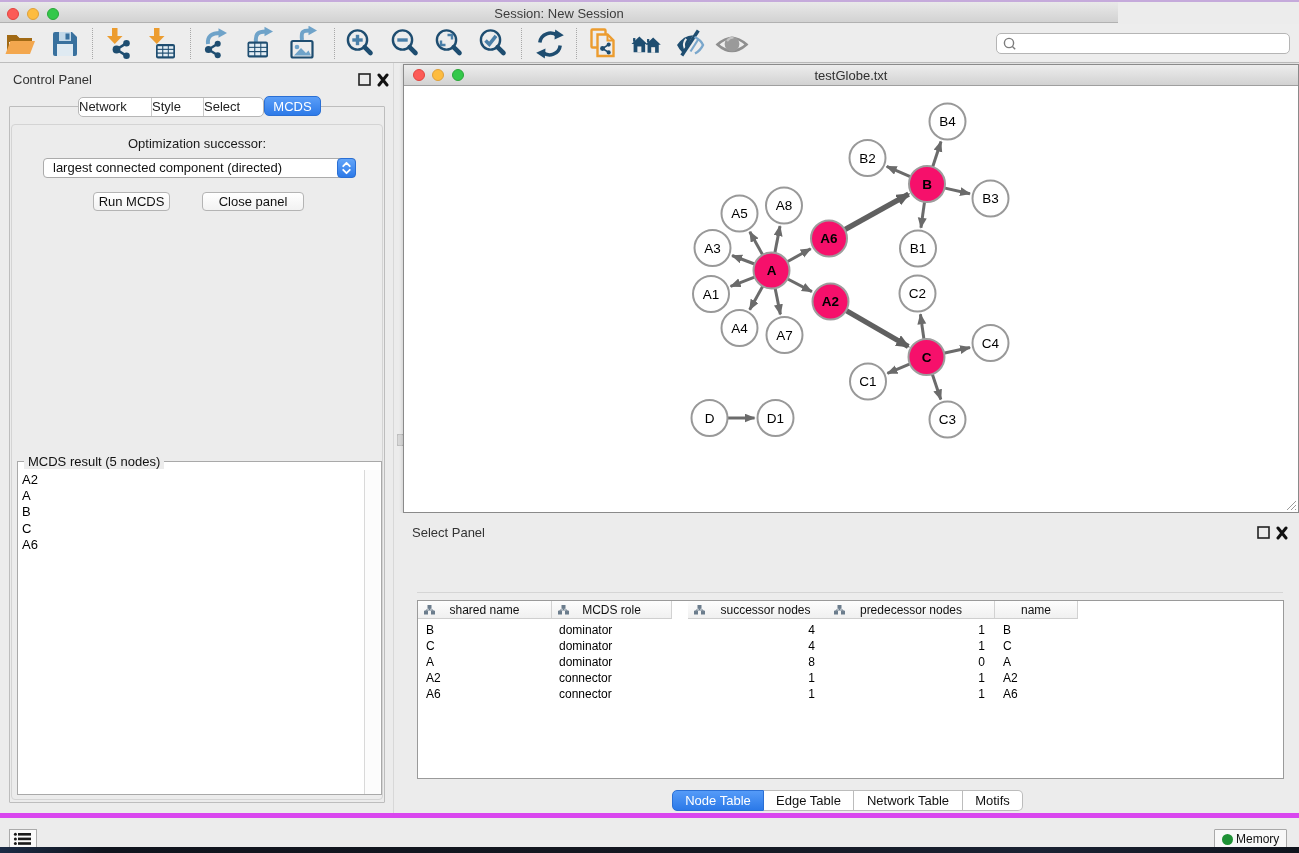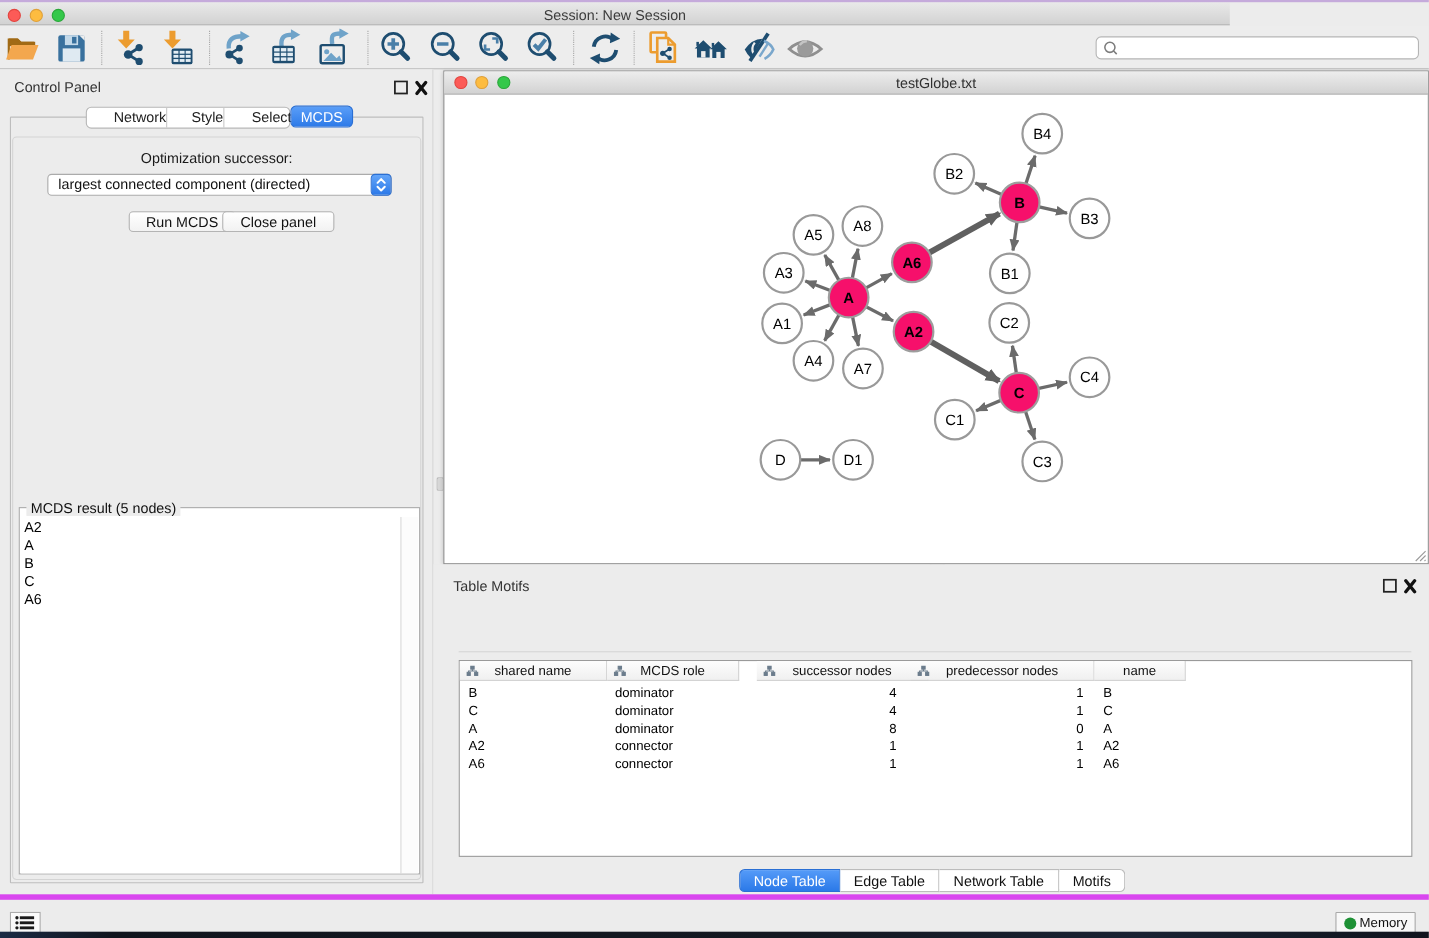--- a/index.html
+++ b/index.html
@@ -11,21 +11,21 @@
 .tl{position:absolute;width:12px;height:12px;border-radius:50%;top:6px;}
 #toolbar{left:0;top:24px;width:1299px;height:39px;background:#ededed;border-bottom:1px solid #bdbdbd;}
 .tsep{position:absolute;top:4px;height:31px;width:0;border-left:1px dotted #a8a8a8;}
 .ticon{position:absolute;top:0;}
 #search{position:absolute;left:996px;top:9px;width:294px;height:21px;background:#fff;border:1px solid #b5b5b5;border-radius:5px;}
 
 #cp{left:0;top:63px;width:394px;height:750px;background:#ececec;border-right:1px solid #d8d8d8;}
 #cp .title{position:absolute;left:13px;top:9px;font-size:13px;color:#333;}
 #cppane{position:absolute;left:9px;top:43px;width:376px;height:697px;border:1px solid #bdbdbd;border-radius:1px;background:#ececec;}
 .tabstrip{position:absolute;left:78px;top:34px;height:20px;background:#fff;border:1px solid #b7b7b7;border-radius:5px;}
-.tab{position:absolute;top:0;height:18px;font-size:13px;color:#222;text-align:right;line-height:18px;border-left:1px solid #c9c9c9;}
+.tab{position:absolute;top:0;height:18px;font-size:13px;color:#222;text-align:left;line-height:18px;border-left:1px solid #c9c9c9;}
 .tabsel{position:absolute;top:-1px;height:20px;background:linear-gradient(#5a9ef8,#2d7ae8);border-radius:5px;color:#fff;font-size:13px;text-align:center;line-height:20px;border:1px solid #2a6fd4;}
 #optlabel{position:absolute;left:0;width:394px;top:73px;text-align:center;font-size:13px;color:#1a1a1a;}
 #dropdown{position:absolute;left:43px;top:95px;width:313px;height:20px;background:#fff;border:1px solid #ababab;border-radius:4px;font-size:13px;color:#111;line-height:18px;padding-left:9px;}
 #spin{position:absolute;right:-1px;top:-1px;width:19px;height:20px;border-radius:4px;background:linear-gradient(#63a5f9,#2c79e8);border:1px solid #2a6fd4;}
 .btn{position:absolute;height:19px;background:linear-gradient(#ffffff,#f2f2f2);border:1px solid #b4b4b4;border-radius:4px;font-size:13px;color:#111;text-align:center;line-height:17px;}
 #grp{position:absolute;left:17px;top:398px;width:365px;height:334px;border:1px solid #a9a9a9;background:#fff;}
 #grplabel{position:absolute;left:6px;top:-8px;background:#ececec;padding:0 4px;font-size:13px;color:#111;}
 #grplist{position:absolute;left:1px;top:8px;width:345px;height:324px;background:#fff;font-size:13px;color:#000;padding:2px 0 0 3px;line-height:16.2px;}
 #grpsb{position:absolute;left:346px;top:8px;width:16px;height:324px;background:#fcfcfc;border-left:1px solid #d9d9d9;}
 
@@ -216,21 +216,21 @@
   <div class="tabsel" style="left:264px;top:33px;width:57px;">MCDS</div>
   <div id="optlabel">Optimization successor:</div>
   <div id="dropdown">largest connected component (directed)
     <div id="spin">
           <svg width="17" height="18" viewBox="0 0 17 18" style="position:absolute;left:0;top:0;">
             <path d="M5.2,7.2 L8.5,3.8 L11.8,7.2" fill="none" stroke="#fff" stroke-width="1.8" stroke-linecap="round" stroke-linejoin="round"></path>
             <path d="M5.2,10.8 L8.5,14.2 L11.8,10.8" fill="none" stroke="#fff" stroke-width="1.8" stroke-linecap="round" stroke-linejoin="round"></path>
           </svg>
         </div>
   </div>
-  <div class="btn" style="left:93px;top:129px;width:97px;margin-left:24px;">Run MCDS</div>
+  <div class="btn" style="left:93px;top:129px;width:77px;">Run MCDS</div>
   <div class="btn" style="left:202px;top:129px;width:102px;">Close panel</div>
   <div id="grp">
     <div id="grplabel">MCDS result (5 nodes)</div>
     <div id="grplist">A2<br>A<br>B<br>C<br>A6</div>
     <div id="grpsb"></div>
   </div>
 </div>
 <svg class="abs" style="left:397px;top:434px;" width="7" height="12" viewBox="0 0 7 12">
       <rect x="0" y="0" width="6.5" height="12" rx="2" fill="#d8d8d8" stroke="#b0b0b0" stroke-width="1"></rect>
     </svg>
@@ -313,21 +313,21 @@
 <text x="371.5" y="336.7" class="nl">D1</text>
   </svg>
   <svg style="position:absolute;right:1px;bottom:1px;" width="12" height="12" viewBox="0 0 12 12">
         <path d="M11 2 L2 11 M11 6 L6 11 M11 10 L10 11" stroke="#9a9a9a" stroke-width="1"></path>
       </svg>
 </div>
 <svg class="abs" style="left:845px;top:513px;" width="14" height="7" viewBox="0 0 14 7">
       <rect x="0" y="0" width="14" height="6.5" rx="2" fill="#d8d8d8" stroke="#b0b0b0" stroke-width="1"></rect>
     </svg>
 <div class="abs" id="tp">
-  <div class="title">Table Motifs</div>
+  <div class="title">Select Panel</div>
   <svg class="abs" style="left:863px;top:13px;" width="32" height="14" viewBox="0 0 32 14">
         <rect x="1" y="1" width="11" height="11" fill="none" stroke="#222" stroke-width="1.6"></rect>
         <path d="M21 2 L29 12 M29 2 L21 12" stroke="#111" stroke-width="3" stroke-linecap="round"></path>
       </svg>
   <div id="tptool">
 <svg style="position:absolute;left:2px;top:8px;" width="32" height="32" viewBox="0 0 32 32">
           <rect x="14.2" y="4.2" width="3.6" height="5.5" fill="#161616" transform="rotate(0 16 13)"></rect>
           <rect x="14.2" y="4.2" width="3.6" height="5.5" fill="#161616" transform="rotate(45 16 13)"></rect>
           <rect x="14.2" y="4.2" width="3.6" height="5.5" fill="#161616" transform="rotate(90 16 13)"></rect>
           <rect x="14.2" y="4.2" width="3.6" height="5.5" fill="#161616" transform="rotate(135 16 13)"></rect>

